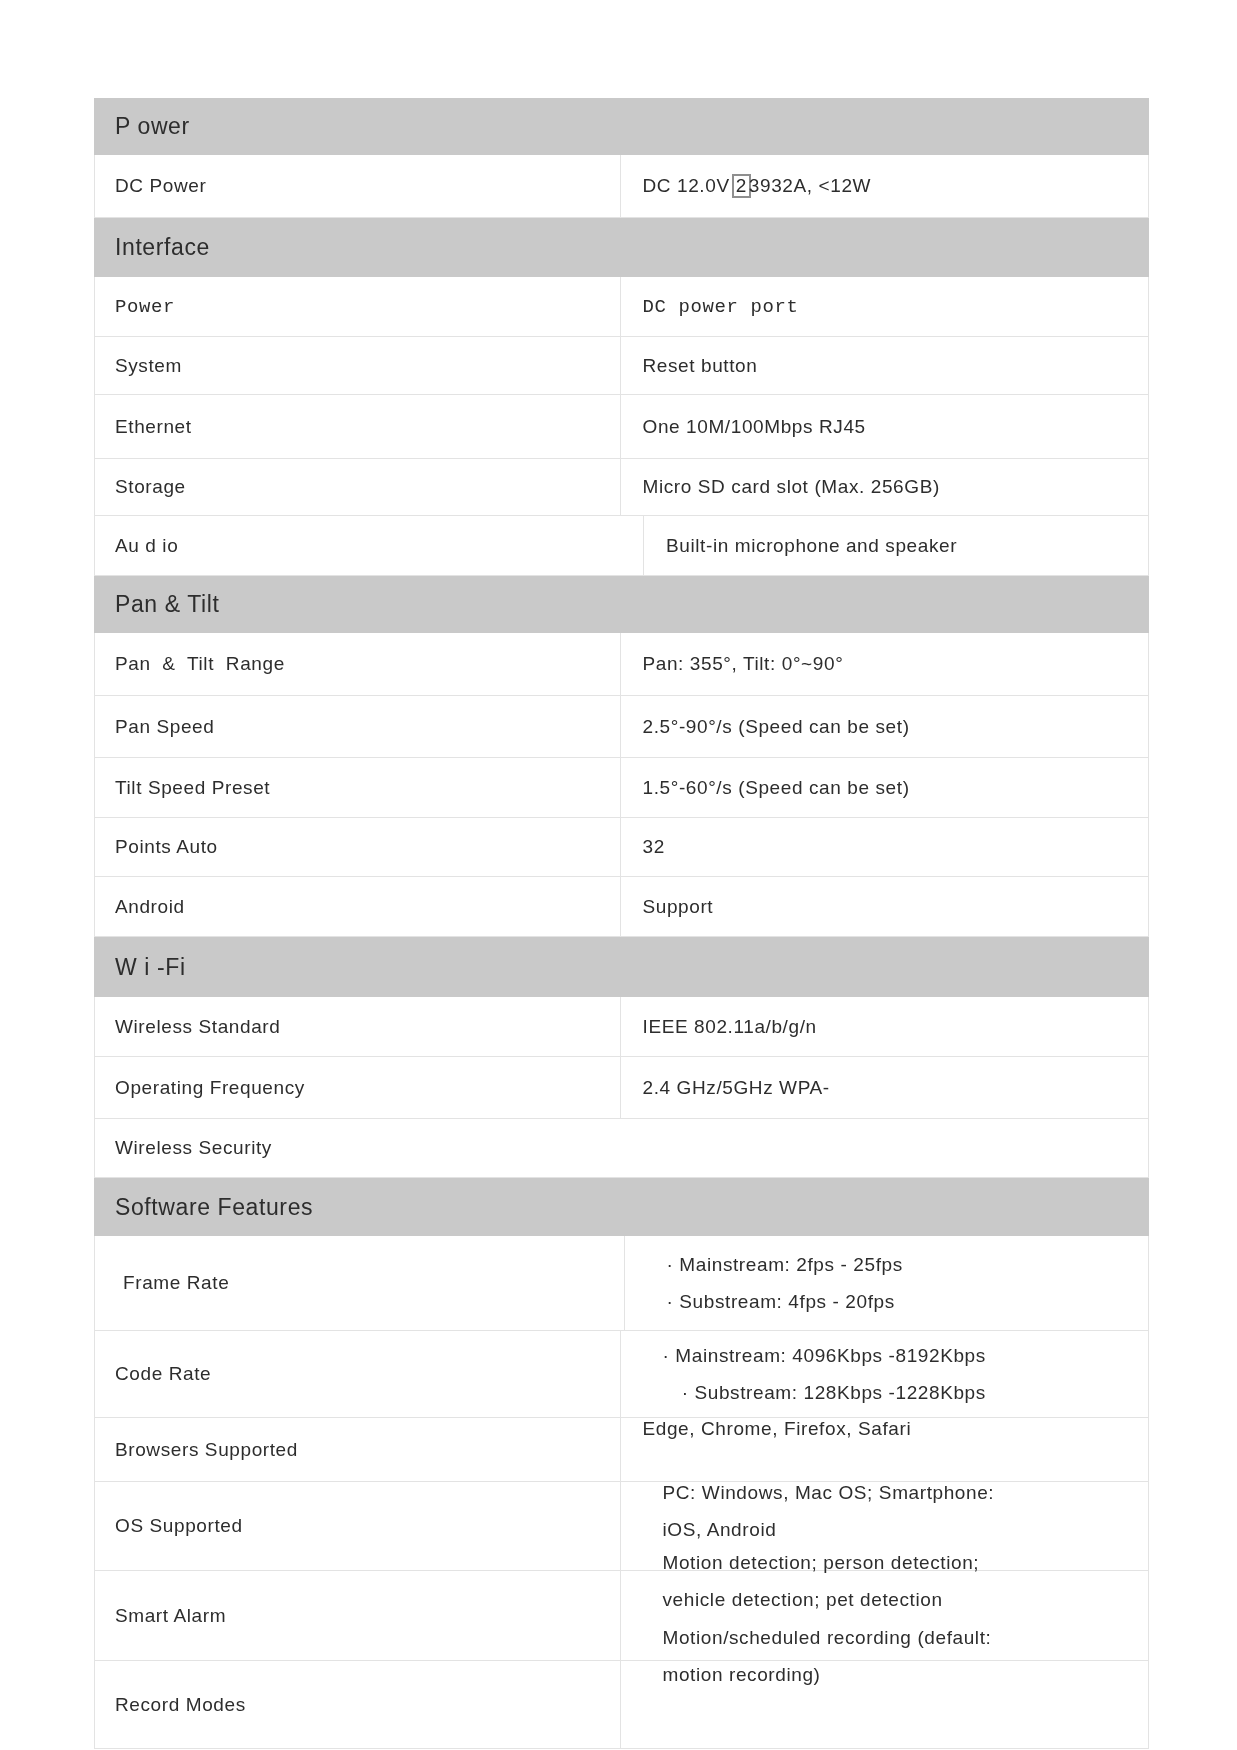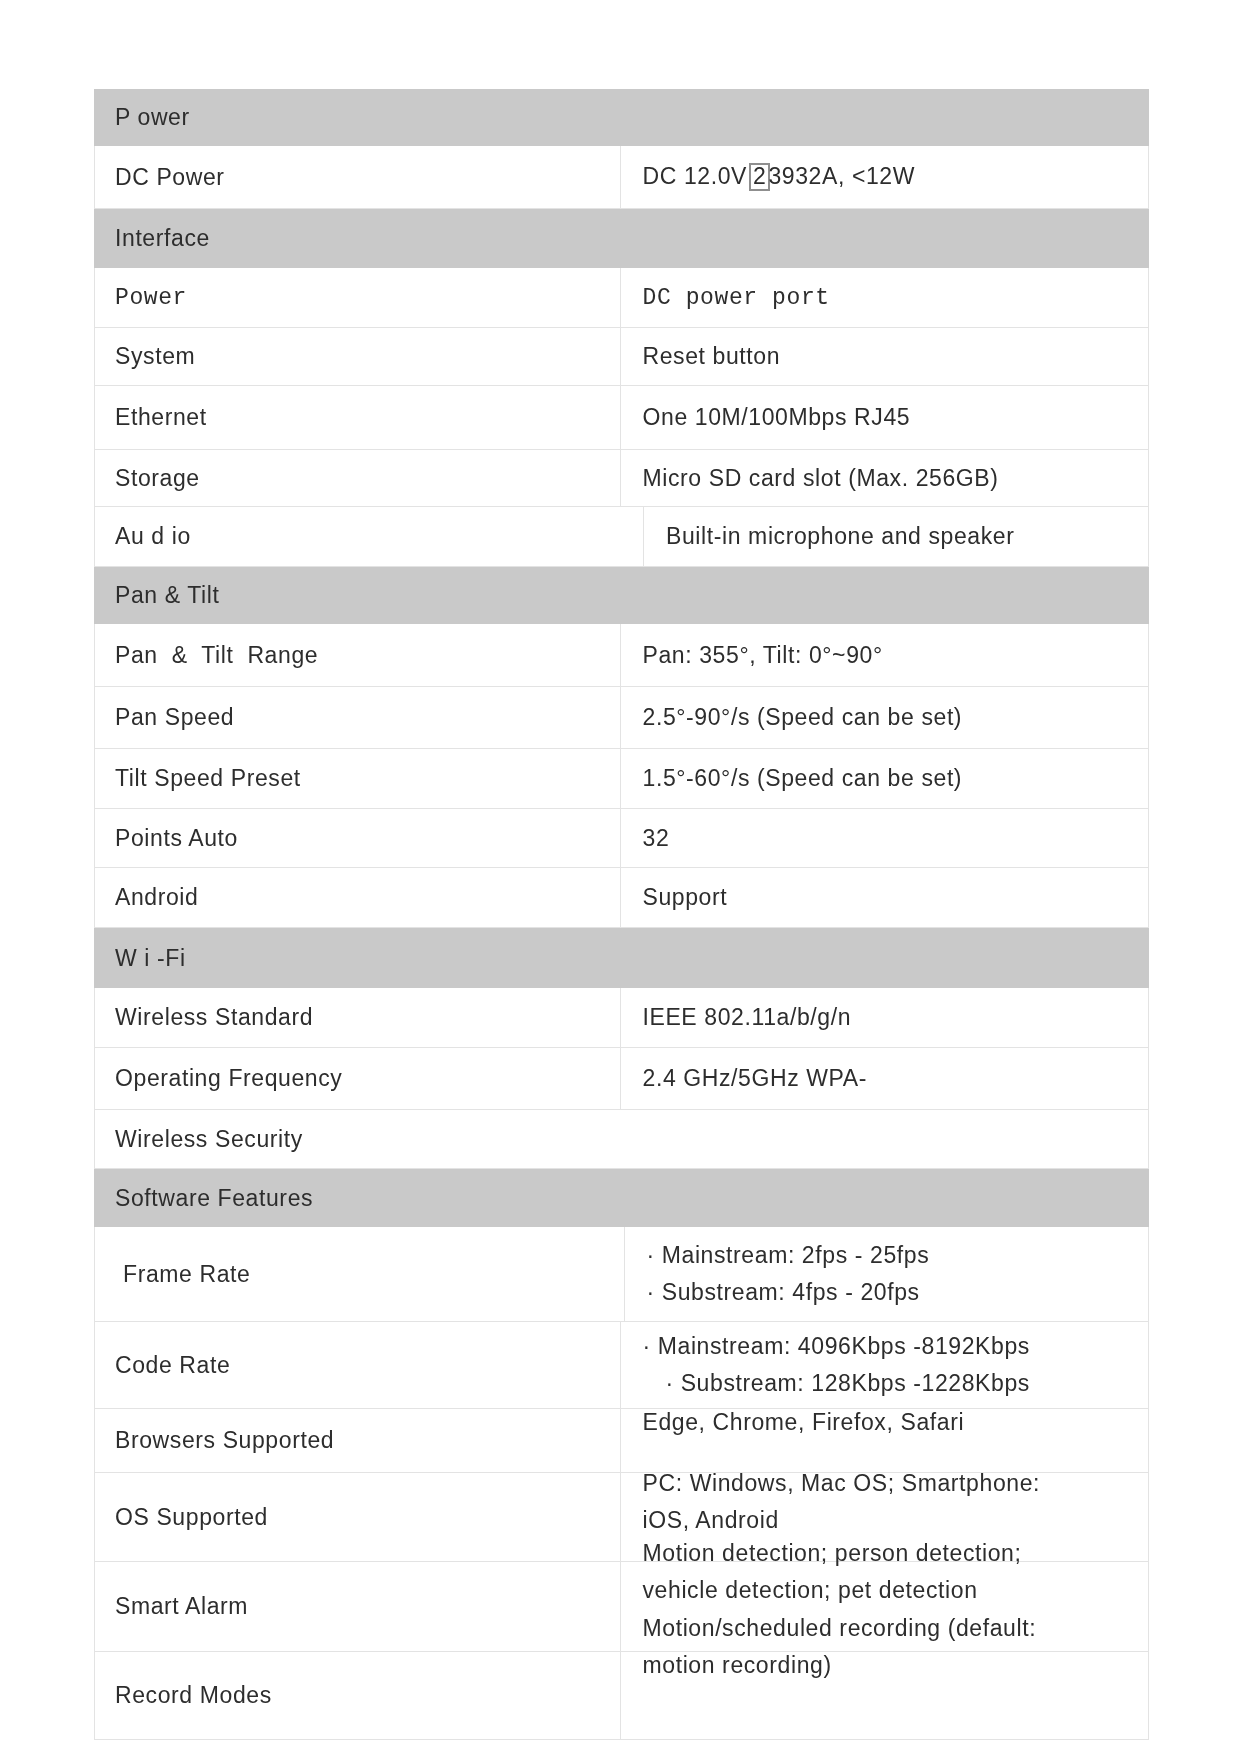--- a/index.html
+++ b/index.html
@@ -12,21 +12,21 @@
   html,body{margin:0;padding:0;}
   body{
     width:1237px;height:1750px;
     background:#ffffff;
     position:relative;
     font-family:"Liberation Sans", sans-serif;
     color:var(--text);
   }
   .spec-table{
     position:absolute;
-    left:94px;top:89px;
+    left:94px;top:98px;
     width:1055px;
   }
   .row{
     box-sizing:border-box;
     display:flex;
     width:100%;
   }
   .row-section{
     background:var(--header-bg);
     align-items:center;
@@ -38,36 +38,36 @@
   .row-spec{
     background:var(--row-bg);
     border-left:1px solid var(--border);
     border-right:1px solid var(--border);
     border-bottom:1px solid var(--border);
   }
   .cell{
     box-sizing:border-box;
     display:flex;
     align-items:center;
-    font-size:23px;
+    font-size:19px;
     letter-spacing:0.6px;
     overflow:visible;
   }
   .cell-label{
     width:525px;
     padding-left:20px;
     white-space:pre-wrap;
   }
   .cell-value{
     width:529px;
     padding-left:22px;
     border-left:1px solid var(--border);
   }
   .v-top{align-items:flex-start;}
-  .value-block{position:relative;}
+  .value-block{position:relative;margin-left:20px;}
   .value-line{line-height:37px;white-space:pre-wrap;}
   .single{white-space:pre-wrap;}
   .tofu{
     display:inline-block;
     border:2px solid var(--tofu);
     line-height:0.92;
     padding:1px 2px 2px 2px;
     margin:0 -2px 0 2px;
   }
 </style>

